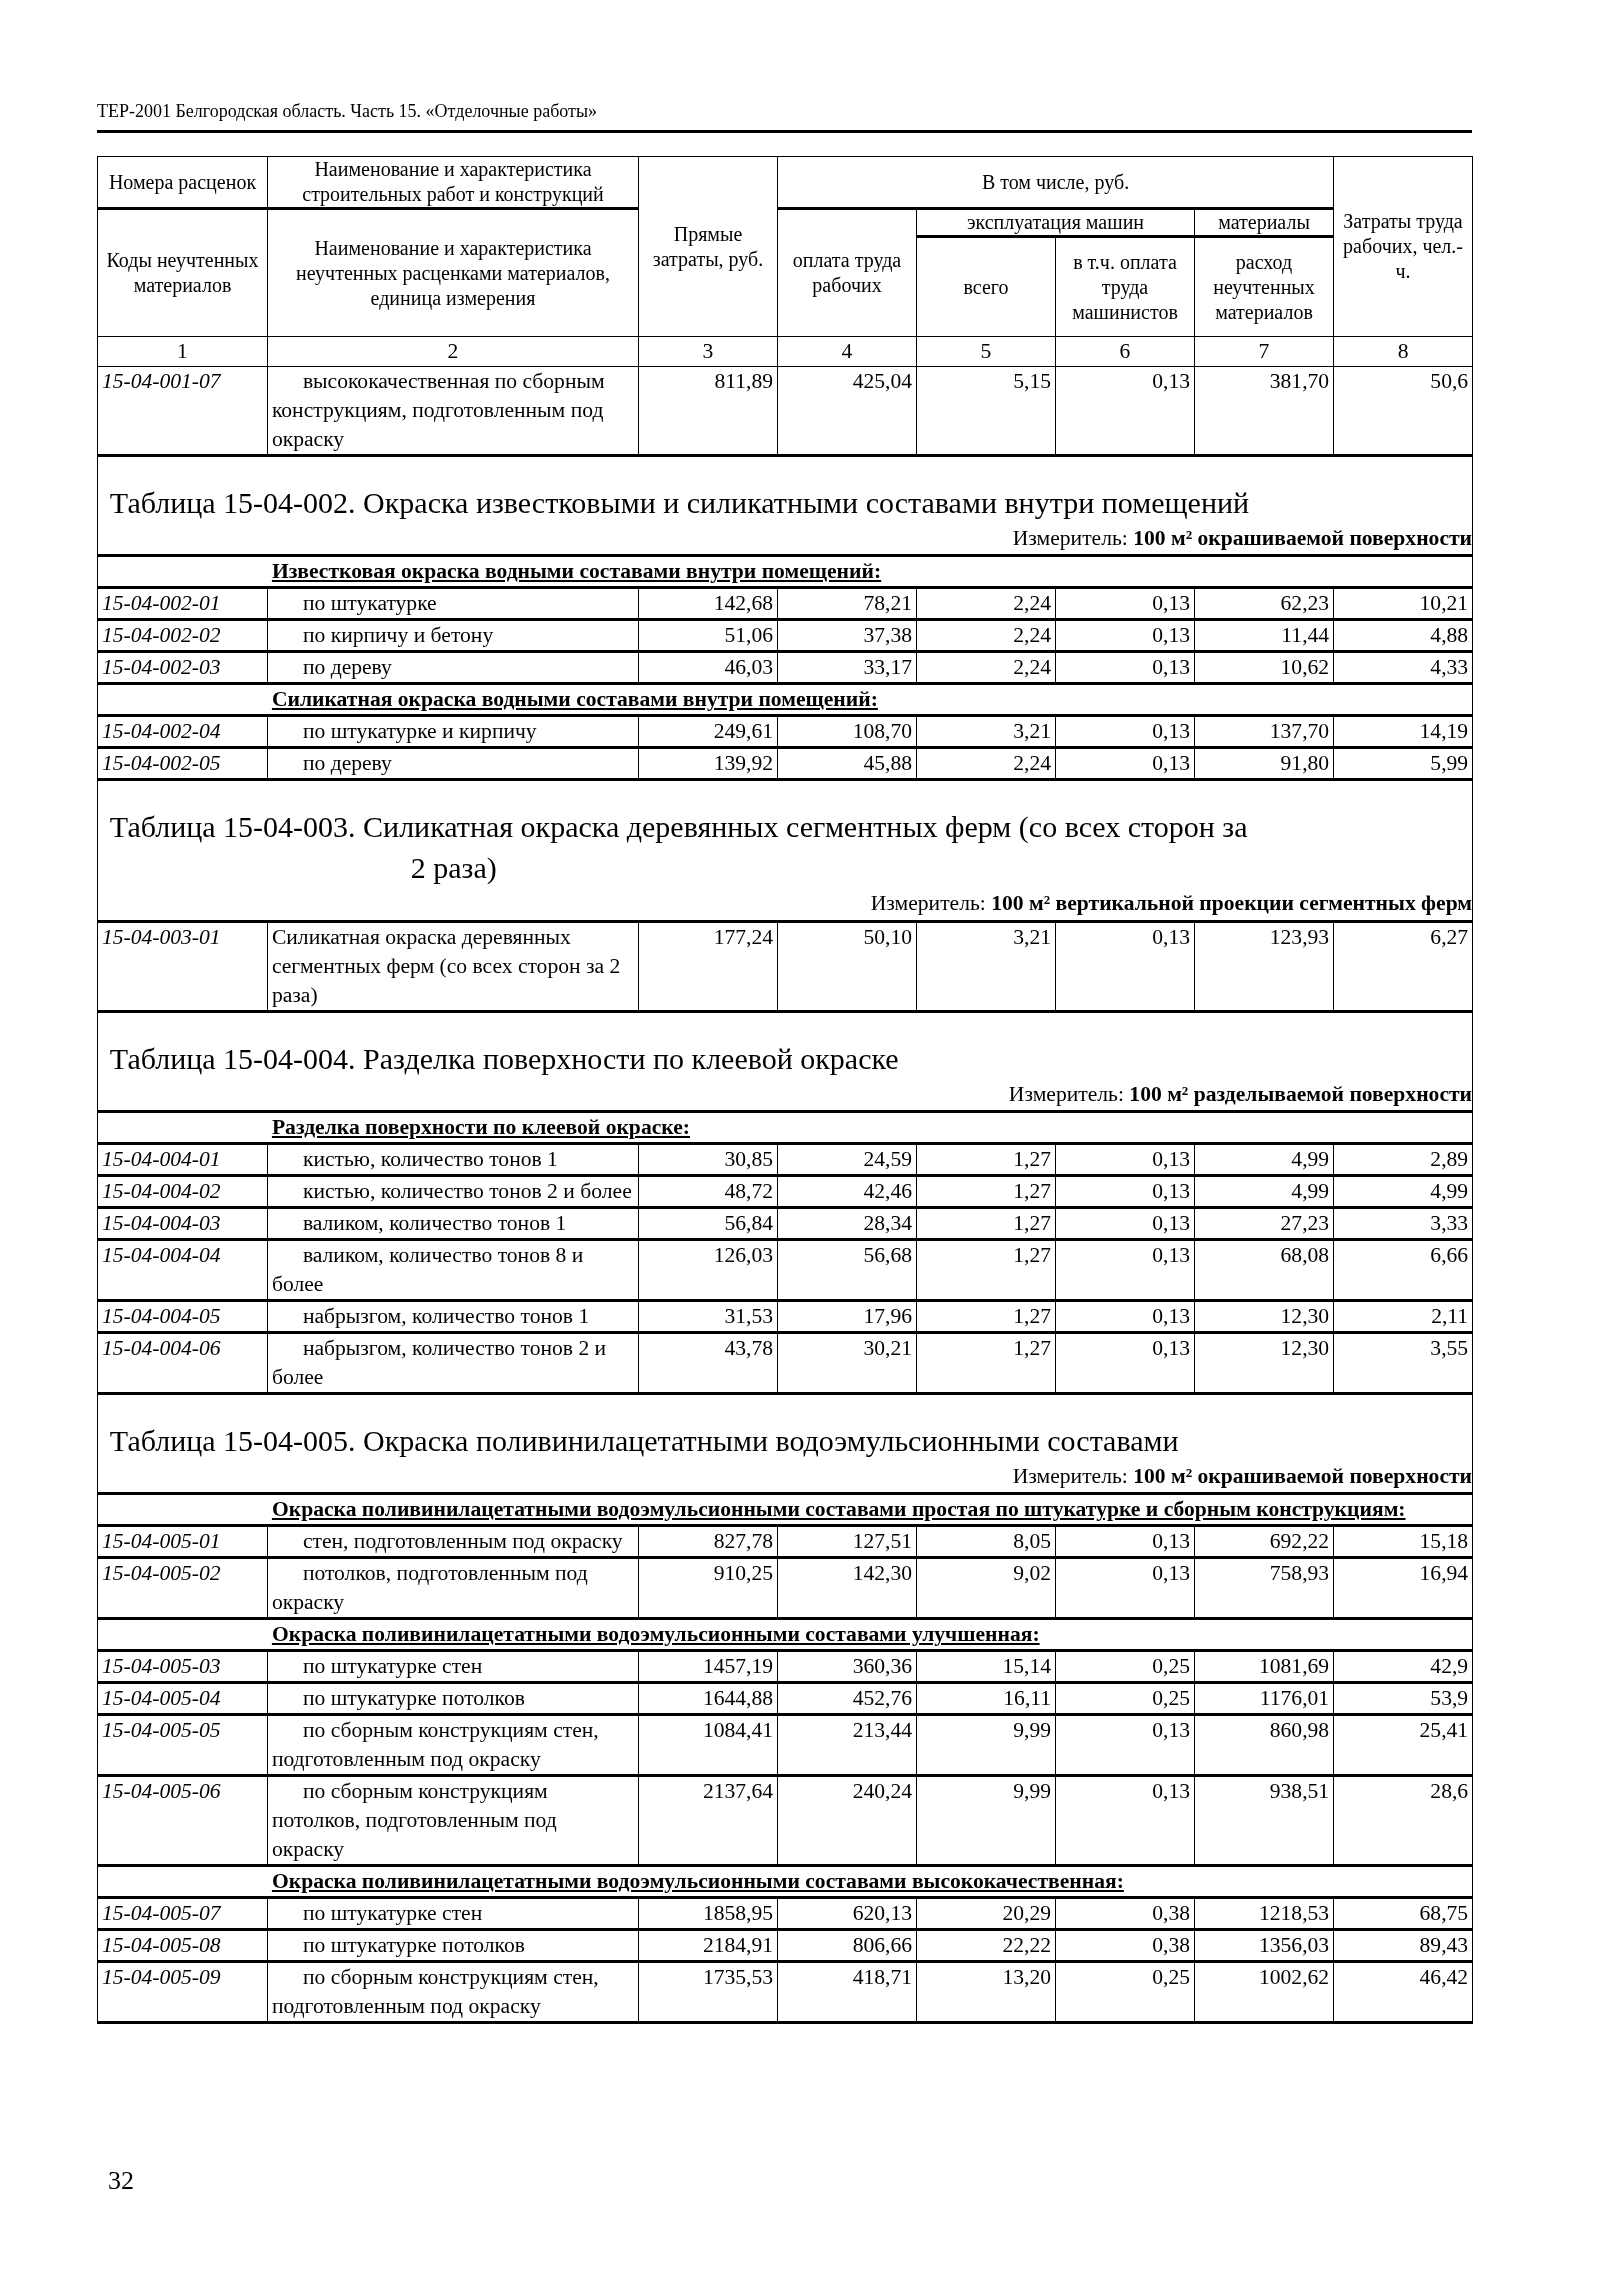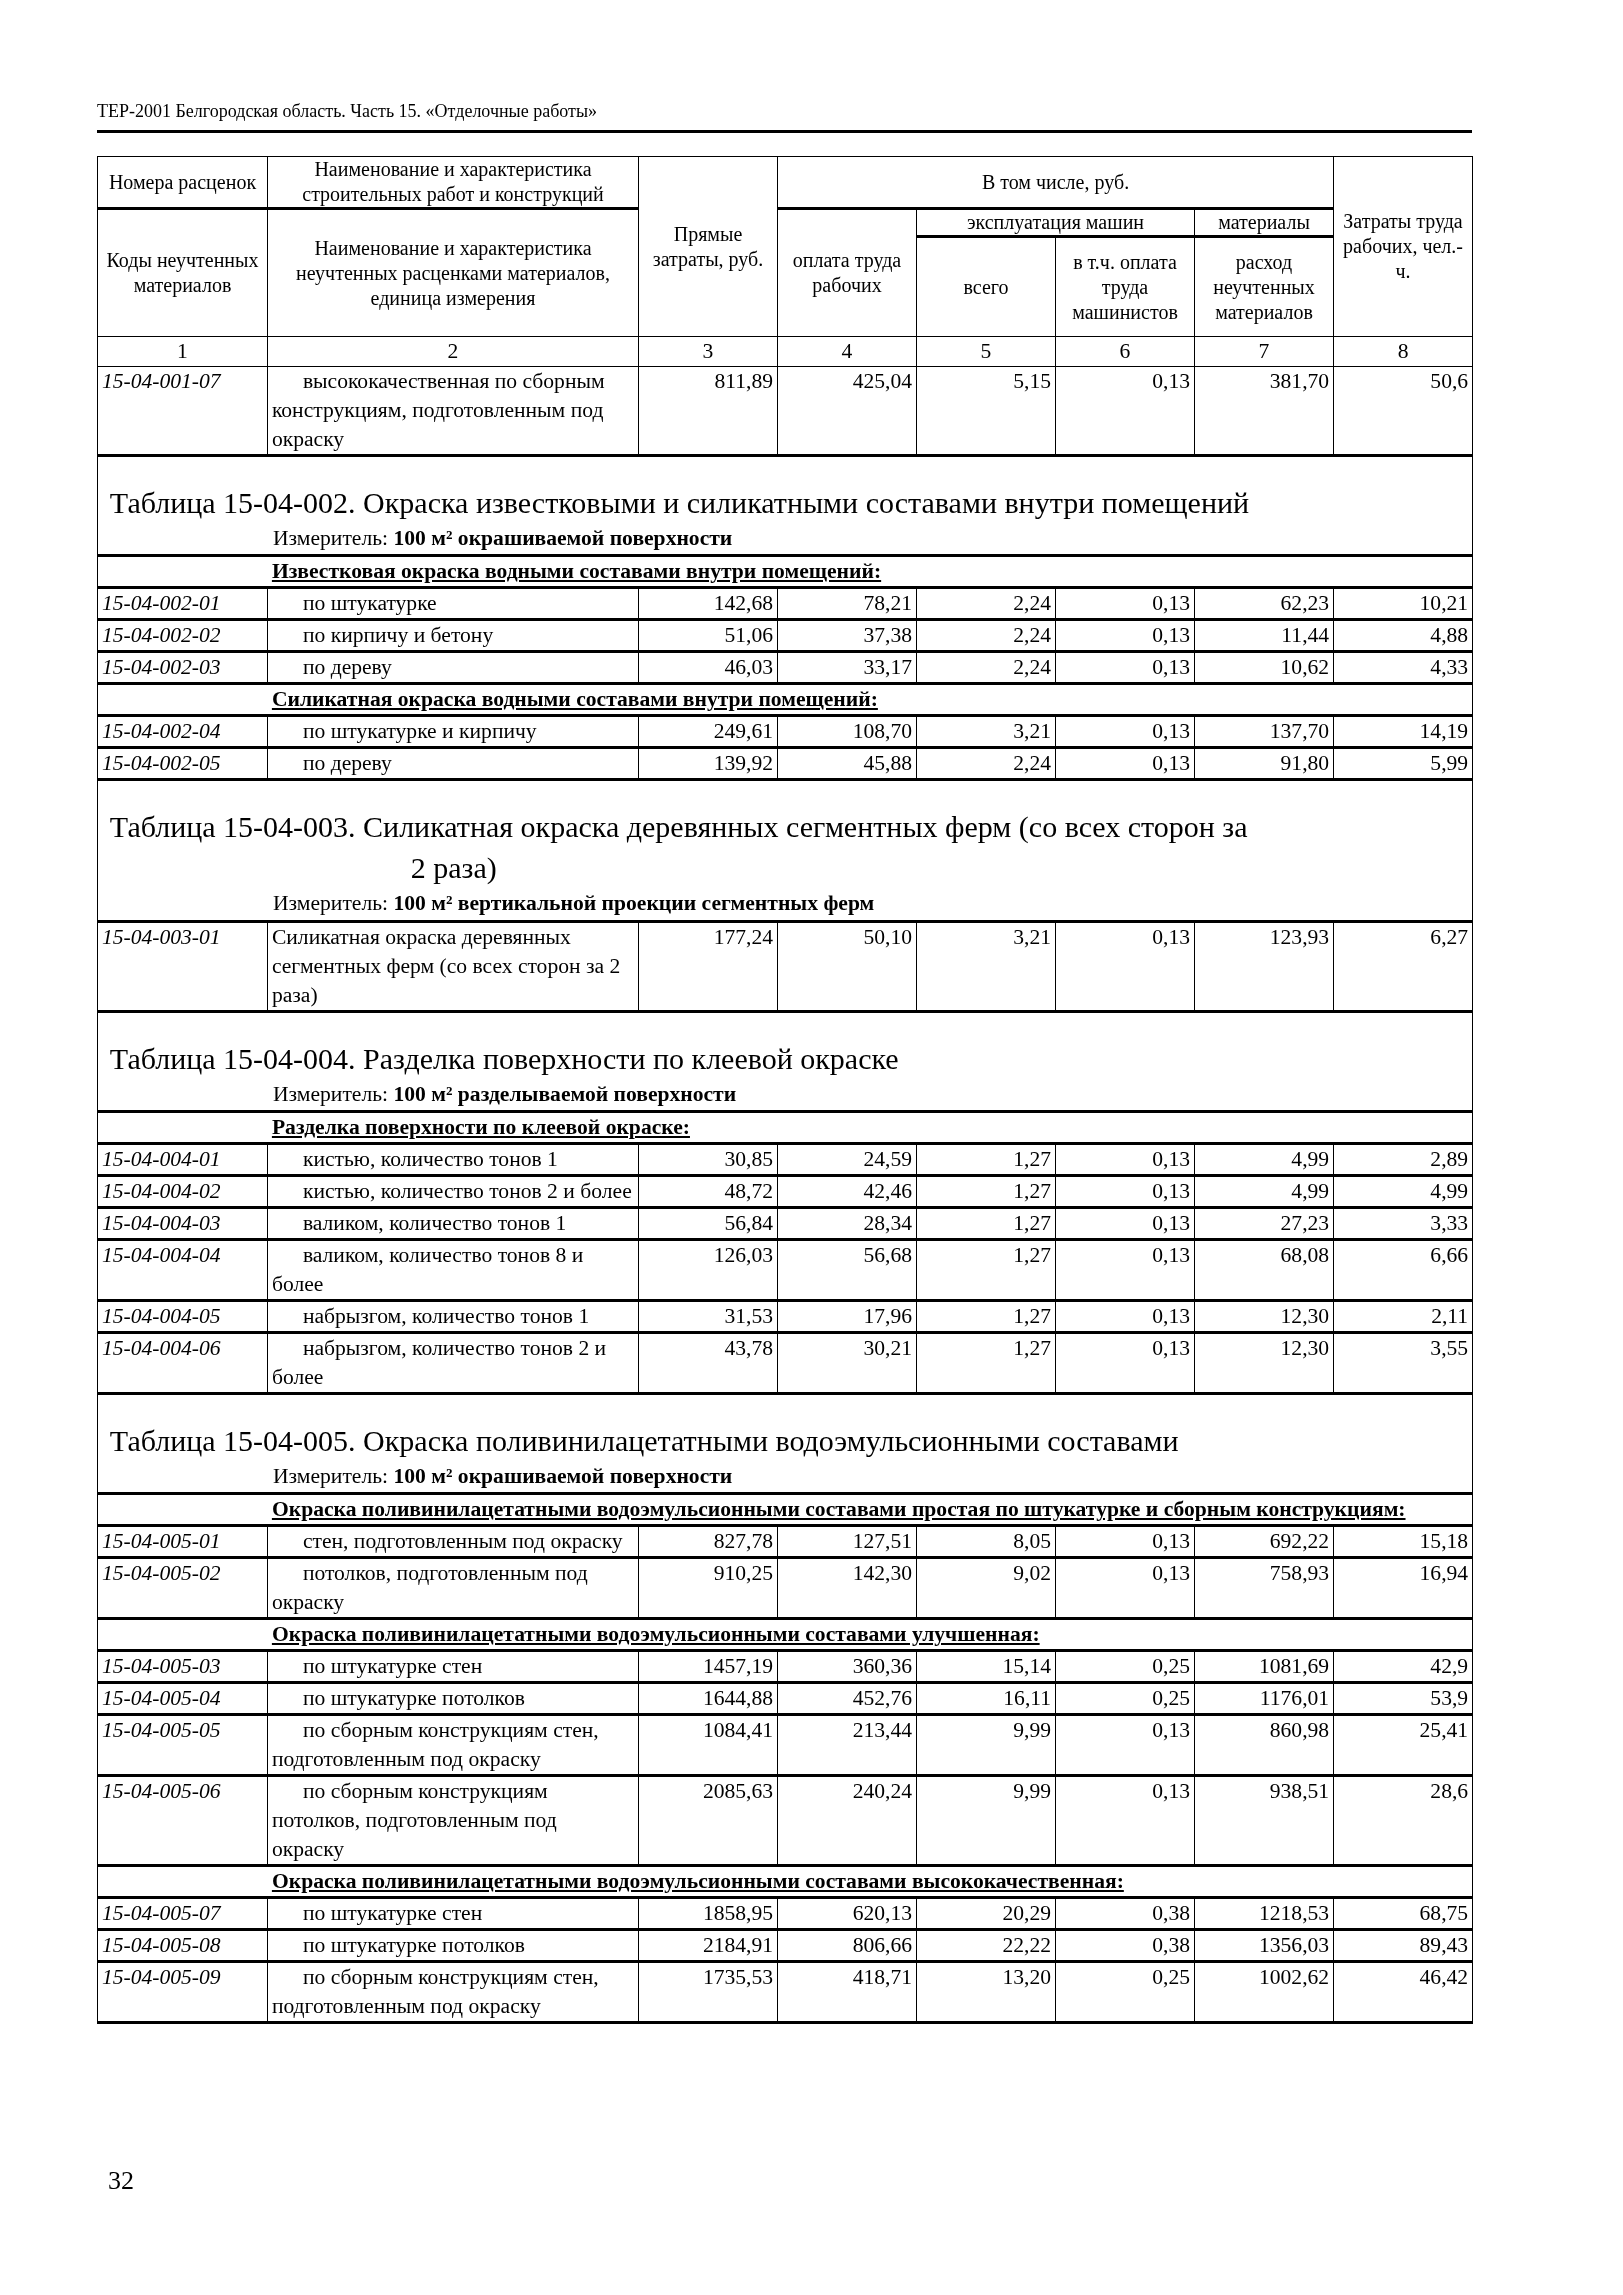--- a/index.html
+++ b/index.html
@@ -13,21 +13,21 @@
   .num-row td { text-align: center; border-bottom-width: 3.3px; }
   td.code { text-align: left; padding-left: 3.9px; white-space: nowrap; font-style: italic; }
   td.desc { text-indent: 31px; padding-left: 1.3px; }
   td.val { text-align: right; padding-right: 2.6px; }
   tr.row td { border-bottom-width: 3.3px; }
   tr.section td { border-left: 1.3px solid #000; border-right: 1.3px solid #000; border-top: 3.3px solid #000; border-bottom: 3.3px solid #000; }
   tr.section td .sec-text { display: block; padding-left: 170px; font-weight: bold; text-decoration: underline; }
   tr.tbl-title td { border-top: 3.3px solid #000; border-bottom: none; padding: 0; }
   .tbl-title-text { font-weight: normal; font-size: 30px; line-height: 41px; padding: 25px 11.8px 0 11.8px; }
   .tbl-title-text .cont { display: block; padding-left: 301px; }
-  .measure { padding-left: 175px; font-size: 21.6px; line-height: 30px; padding-bottom: 1.3px; }
+  .measure { padding-left: 175px; font-size: 21.6px; line-height: 30px; padding-bottom: 1.3px; text-align: right; }
   .measure b { font-weight: bold; }
   tr.measure-row td { border-top: none; border-bottom: 3.3px solid #000; padding: 0; }
   .page-number { position: absolute; left: 108px; top: 2166px; font-size: 26px; }
 </style>
 </head>
 <body>
 
 <div class="page-header">ТЕР-2001 Белгородская область. Часть 15. «Отделочные работы»</div>
 <div class="header-rule"></div>
 
@@ -316,21 +316,21 @@
           <td class="val">1084,41</td>
           <td class="val">213,44</td>
           <td class="val">9,99</td>
           <td class="val">0,13</td>
           <td class="val">860,98</td>
           <td class="val">25,41</td>
         </tr>
         <tr class="row">
           <td class="code">15-04-005-06</td>
           <td class="desc">по сборным конструкциям потолков, подготовленным под окраску</td>
-          <td class="val">2085,63</td>
+          <td class="val">2137,64</td>
           <td class="val">240,24</td>
           <td class="val">9,99</td>
           <td class="val">0,13</td>
           <td class="val">938,51</td>
           <td class="val">28,6</td>
         </tr>
         <tr class="section">
           <td colspan="8">
             <span class="sec-text">Окраска поливинилацетатными водоэмульсионными составами высококачественная:</span>
           </td>

